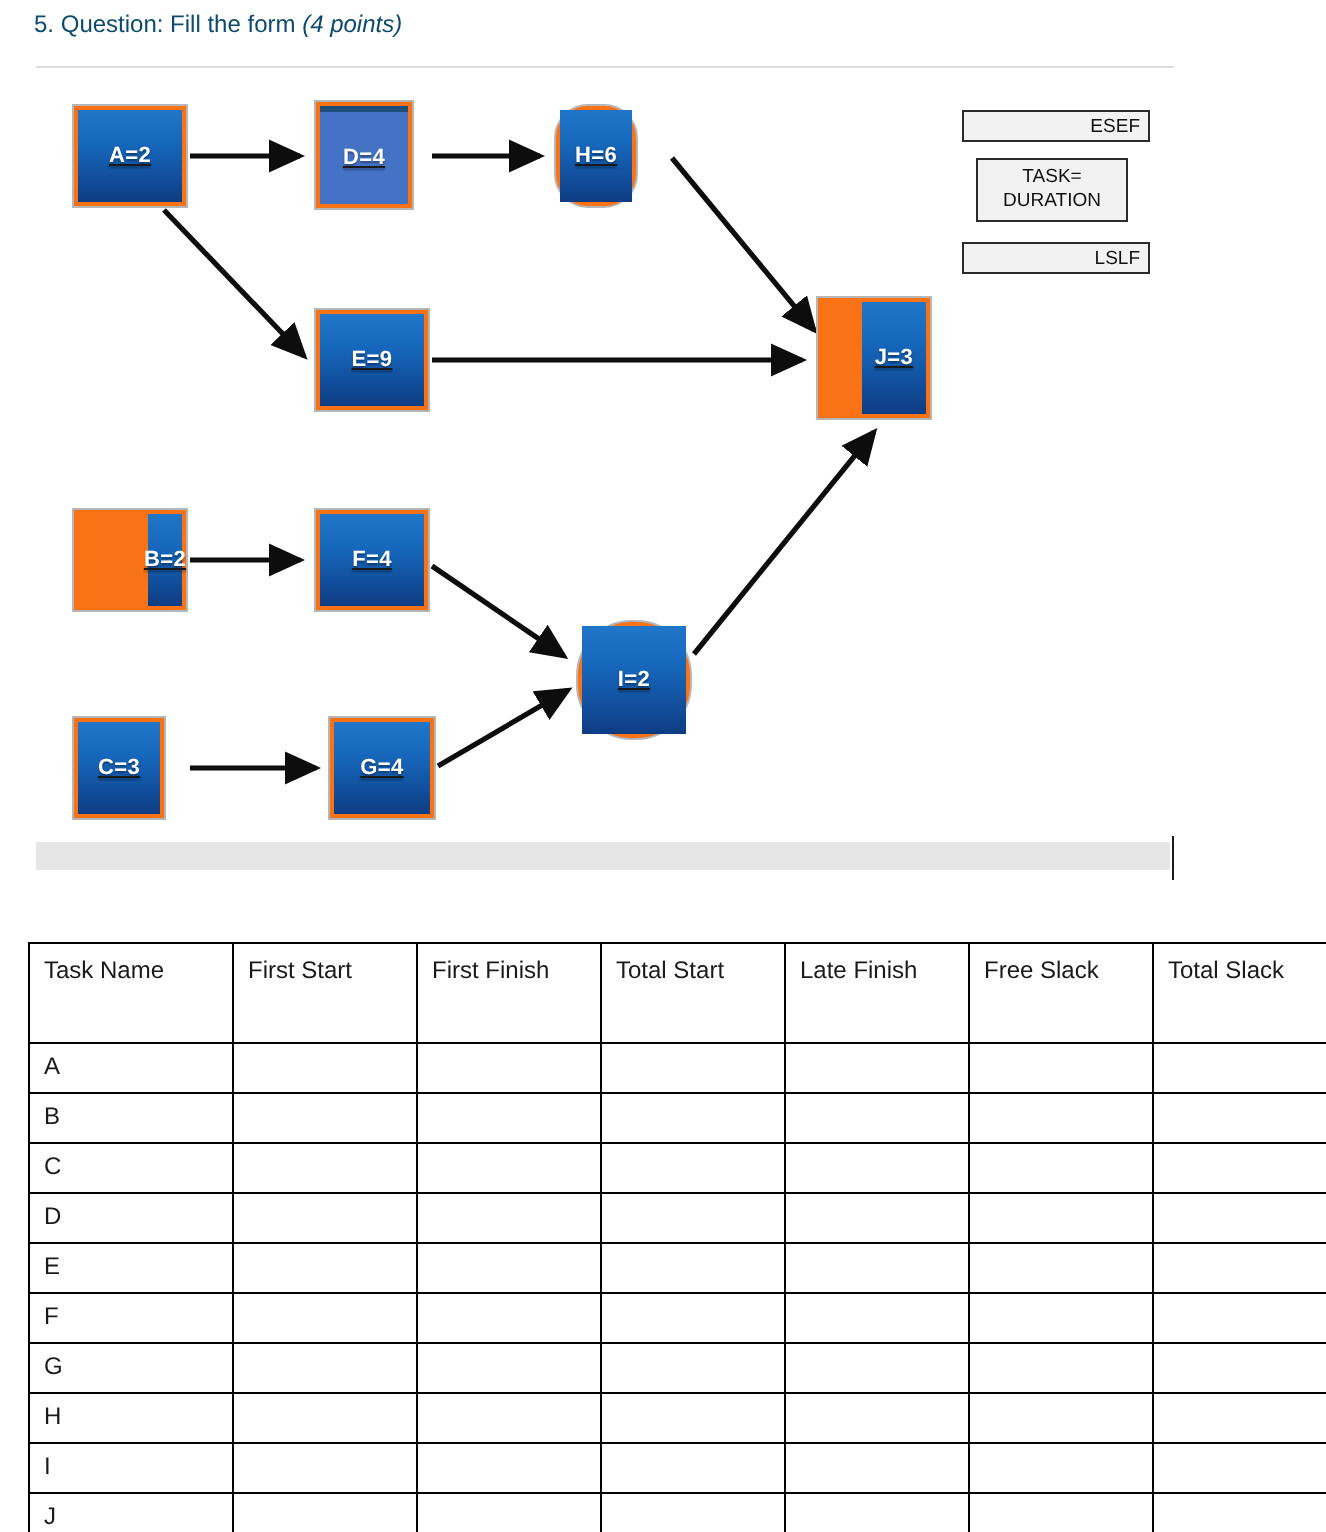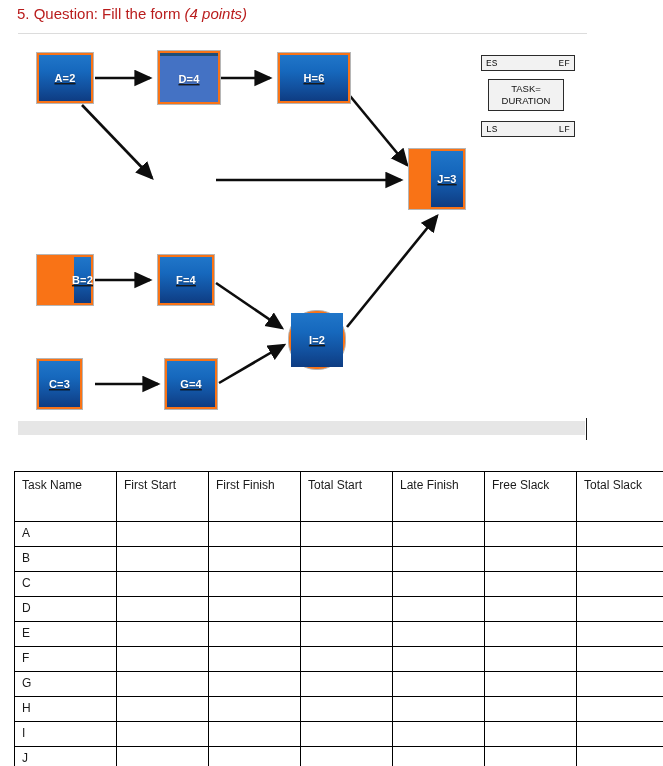--- a/index.html
+++ b/index.html
@@ -16,22 +16,22 @@
     font-family: "Liberation Sans", sans-serif;
     color: #1a1a1a;
     -webkit-font-smoothing: antialiased;
   }
 
   
   .question-heading {
     position: absolute;
     left: 17px;
     top: 5px;
-    font-size: 15px;
-    color: #b91c1c;
+    font-size: 12px;
+    color: #0c4a6e;
     white-space: nowrap;
   }
   .question-heading .points {
     font-style: italic;
   }
 
   .heading-rule {
     position: absolute;
     left: 18px;
     top: 33px;
@@ -91,25 +91,24 @@
     box-sizing: border-box;
     border: 1px solid #2b2b2b;
     background: #f2f2f2;
     font-size: 9.5px;
     color: #111111;
     z-index: 6;
   }
   .legend-row {
     display: flex;
     align-items: center;
-    justify-content: space-between;
+    justify-content: flex-end;
     height: 100%;
     padding: 0 4px;
     box-sizing: border-box;
-    font-family: Liberation Mono, monospace;
   }
   .legend-center {
     display: flex;
     flex-direction: column;
     align-items: center;
     justify-content: center;
     height: 100%;
     line-height: 1.25;
   }
 
@@ -199,25 +198,28 @@
 
       <line x1="219" y1="345" x2="284" y2="307"></line>
 
       <line x1="347" y1="289" x2="437" y2="178"></line>
     </g>
   </svg>
 
   <div class="node" style="left:36px;  top:14px;  width:58px; height:52px;">
     <div class="node-fill">A=2</div>
   </div>
-  <div class="node alt" style="left:157px; top:12px;  width:64px; height:55px;">
+  <div class="node alt" style="left:157px; top:12px;  width:50px; height:55px;">
     <div class="node-fill">D=4</div>
   </div>
-  <div class="node" style="left:277px; top:14px;  width:74px; height:52px;">
+  <div class="node" style="left:277px; top:14px;  width:42px; height:52px;border-radius:17px;">
     <div class="node-fill">H=6</div>
+  </div>
+  <div class="node" style="left:157px; top:116px; width:58px; height:52px;">
+    <div class="node-fill">E=9</div>
   </div>
   <div class="node" style="left:408px; top:110px; width:58px; height:62px;padding-left:22px;">
     <div class="node-fill">J=3</div>
   </div>
   <div class="node" style="left:36px;  top:216px; width:58px; height:52px;padding-left:37px;">
     <div class="node-fill">B=2</div>
   </div>
   <div class="node" style="left:157px; top:216px; width:58px; height:52px;">
     <div class="node-fill">F=4</div>
   </div>

